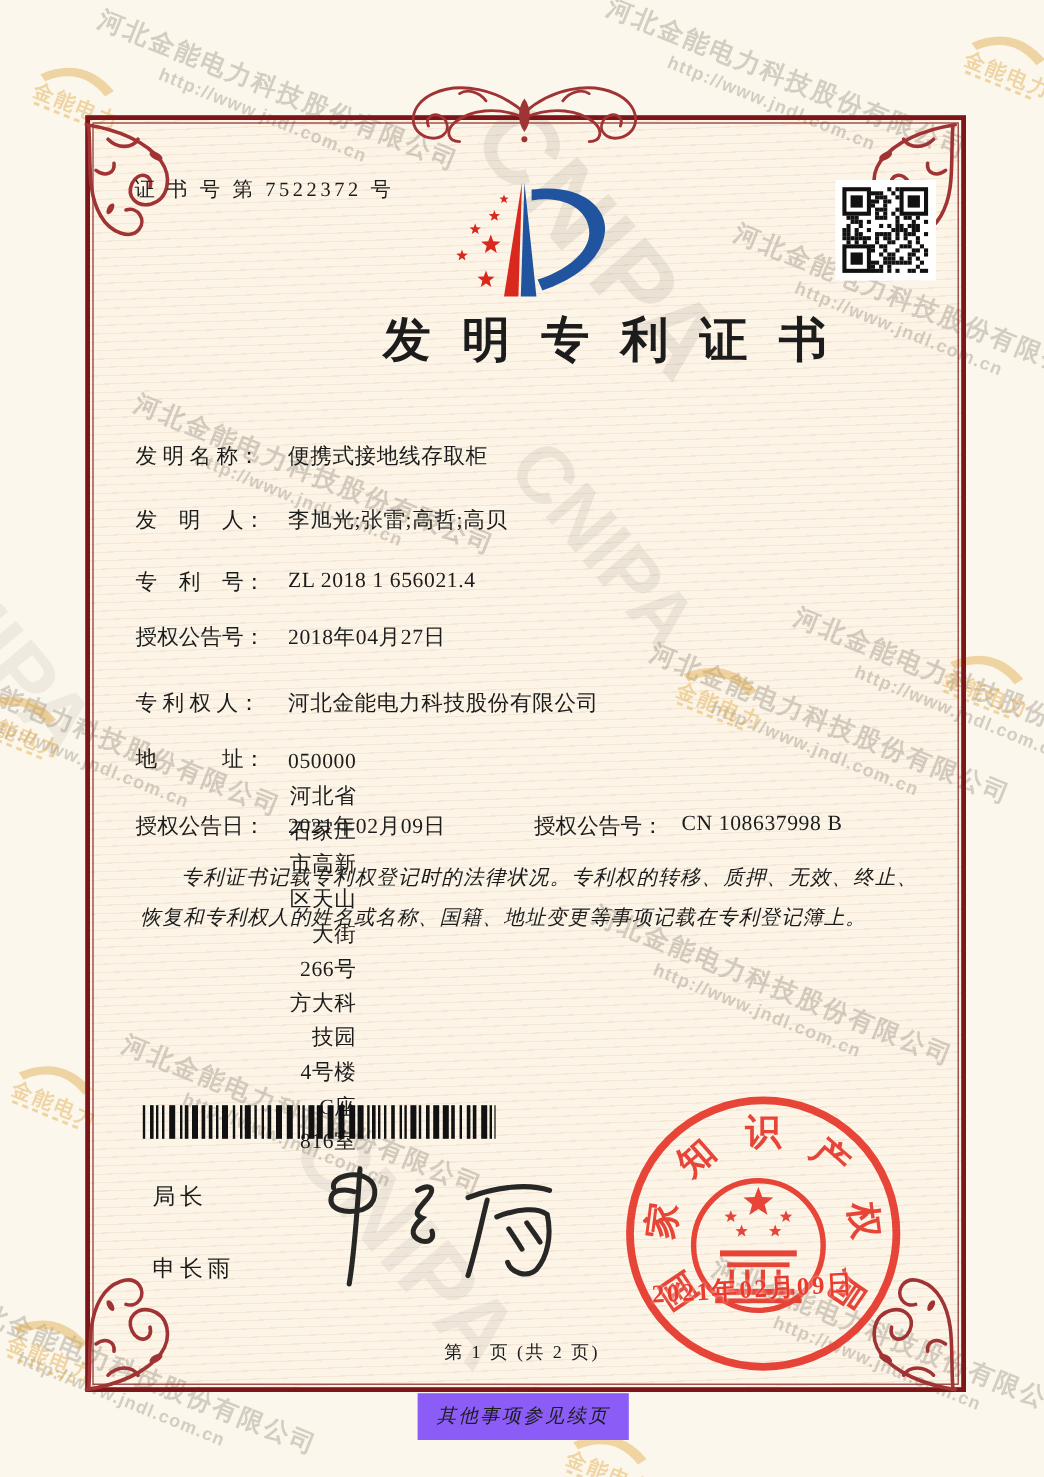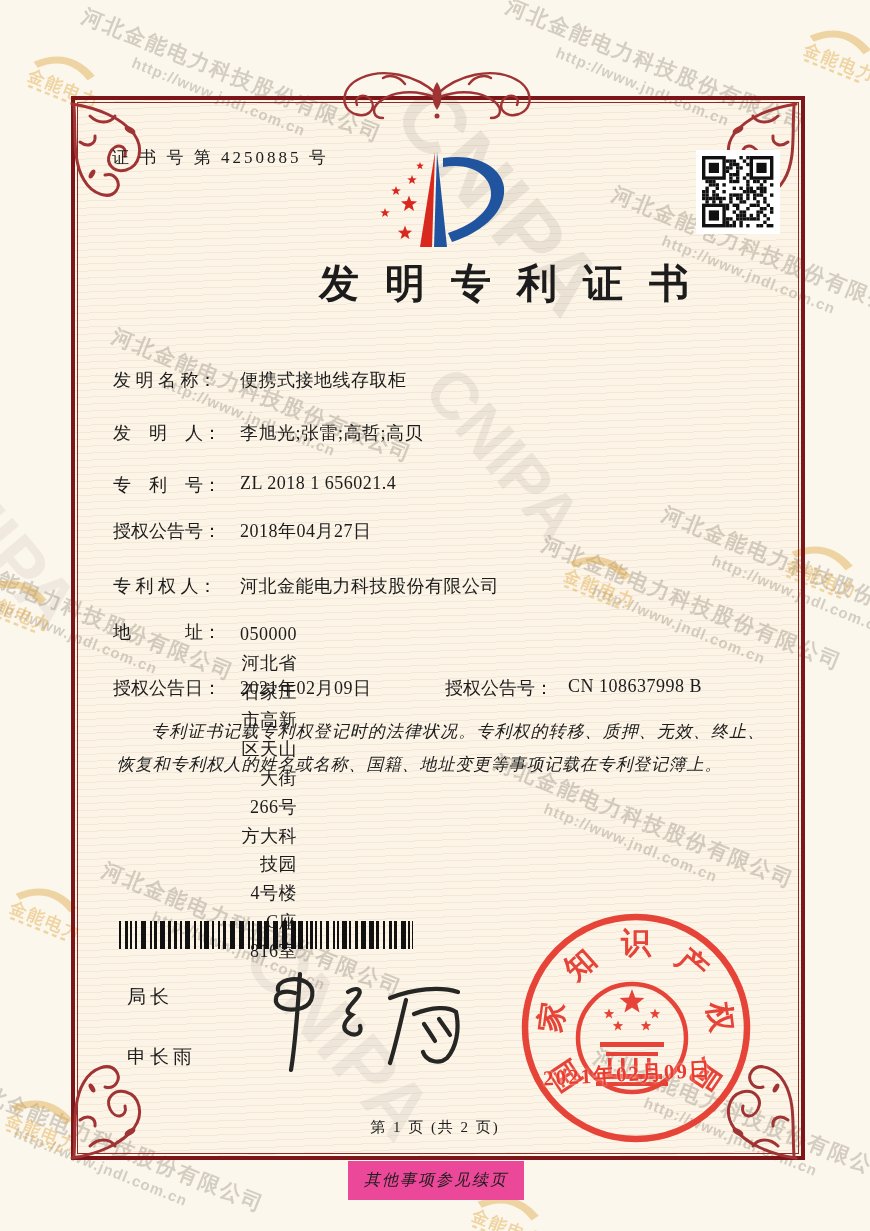--- a/index.html
+++ b/index.html
@@ -39,21 +39,21 @@
   #body-text p{margin:0;text-indent:2em;}
   #signer-title{left:127px;top:984px;font-family:"Liberation Sans","DejaVu Sans",sans-serif;
                 font-size:19px;letter-spacing:4px;}
   #signer-name{left:127px;top:1044px;font-family:"Liberation Sans","DejaVu Sans",sans-serif;
                font-size:19px;letter-spacing:4px;}
   #sig{left:248px;top:968px;}
   #page-indicator{left:285px;top:1118px;width:300px;text-align:center;font-size:15px;letter-spacing:2px;font-family:Liberation Serif, serif;}
   #seal{left:514px;top:906px;z-index:6;}
   #seal-date{left:543px;top:1060px;z-index:7;font-size:21px;font-weight:bold;color:#ea3b2d;
              letter-spacing:2px;transform:rotate(-3deg);text-shadow:0 0 3px rgba(255,255,255,.85);}
-  #cont-note{left:348px;top:1161px;background:#ec4899;padding:9px 16px;font-size:16px;
+  #cont-note{left:348px;top:1161px;background:#8b5cf6;padding:9px 16px;font-size:16px;
              font-style:italic;letter-spacing:2px;z-index:5;}
   #qr{left:696px;top:150px;}
   #logo{left:357px;top:146px;}
   #barcode{left:117px;top:920px;}
 </style>
 </head>
 <body>
 
 <div id="page">
 
@@ -265,21 +265,21 @@
     <g transform="translate(110,0) scale(-1,1)" stroke="#a03434" stroke-width="3" fill="none" stroke-linecap="round">
       <path d="M8,118 C34,114 58,104 70,88 C80,74 76,56 62,52 C50,49 41,58 46,69 C51,80 64,77 61,66"></path>
       <path d="M10,116 C12,88 8,62 20,42 C28,28 45,22 52,31 C58,39 51,50 41,47"></path>
       <path d="M26,106 C34,98 46,98 51,106"></path>
       <path d="M16,80 C24,74 32,78 31,86"></path>
       <ellipse cx="66" cy="92" rx="6" ry="3" fill="#a03434" stroke="none" transform="rotate(-30 66 92)"></ellipse>
       <ellipse cx="28" cy="48" rx="5" ry="2.5" fill="#a03434" stroke="none" transform="rotate(60 28 48)"></ellipse>
     </g>
   </svg>
 
-  <div class="ct" id="cert-no">证 书 号 第 4250885 号</div>
+  <div class="ct" id="cert-no">证 书 号 第 7522372 号</div>
 
   <svg class="ct" id="logo" width="160" height="104" viewBox="0 0 160 104">
     <polygon points="78,6 63,101 75,101" fill="#d9281e"></polygon>
     <polygon points="80,6 77,101 90,101" fill="#20549e"></polygon>
     <path d="M86,12 C128,6 150,28 147,48 C144,74 114,90 95,96 L91,87 C113,80 133,66 134,49 C135,31 116,16 86,21 Z" fill="#20549e"></path>
     <g id="logo-stars" fill="#d9281e">
         <polygon points="55.0,29.0 56.2,32.3 59.8,32.5 57.0,34.6 57.9,38.0 55.0,36.1 52.1,38.0 53.0,34.6 50.2,32.5 53.8,32.3"></polygon>
         <polygon points="39.0,40.0 40.2,43.3 43.8,43.5 41.0,45.6 41.9,49.0 39.0,47.1 36.1,49.0 37.0,45.6 34.2,43.5 37.8,43.3"></polygon>
         <polygon points="52.0,49.5 54.1,55.1 60.1,55.4 55.4,59.1 57.0,64.9 52.0,61.6 47.0,64.9 48.6,59.1 43.9,55.4 49.9,55.1"></polygon>
         <polygon points="28.0,62.0 29.2,65.3 32.8,65.5 30.0,67.6 30.9,71.0 28.0,69.1 25.1,71.0 26.0,67.6 23.2,65.5 26.8,65.3"></polygon>

